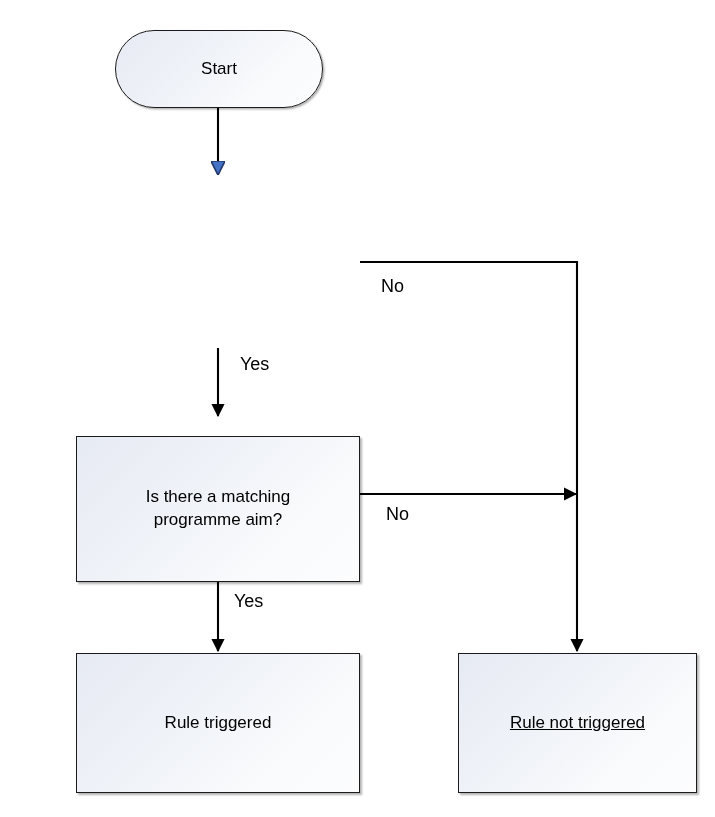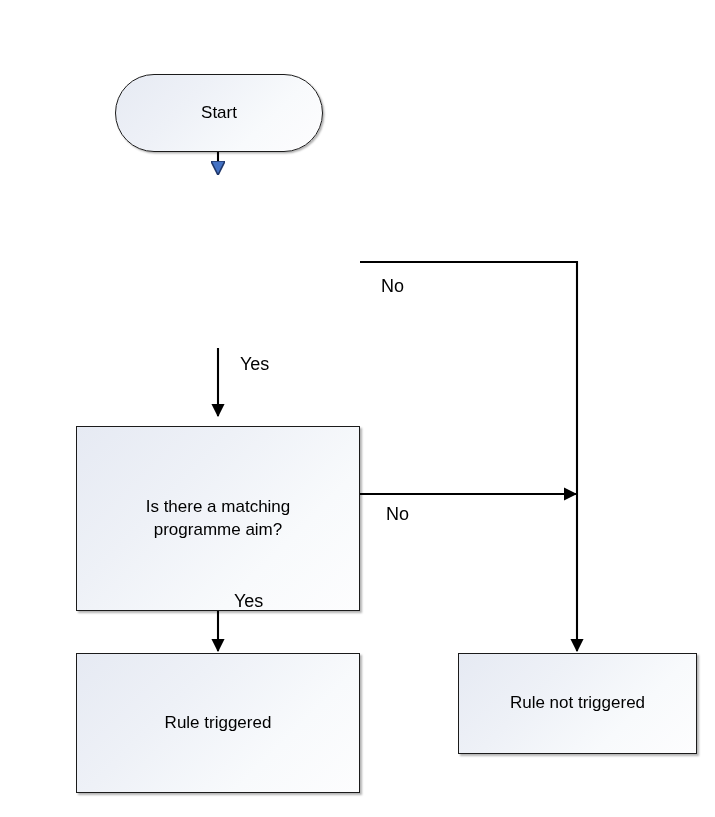--- a/index.html
+++ b/index.html
@@ -39,21 +39,20 @@
     font-size: 17px;
     line-height: 1.35;
   }
   .node .node-label {
     display: block;
     padding: 0 10px;
     white-space: pre-line;
   }
   .terminator {
     border-radius: 999px;
-    margin-top: 44px;
   }
   .edge-label {
     position: absolute;
     font-size: 18px;
     color: #000000;
     white-space: nowrap;
   }
 </style>
 </head>
 <body>
@@ -79,30 +78,30 @@
     <path d="M 360 494 L 576 494" fill="none" stroke="#000000" stroke-width="2.1" marker-end="url(#arrow-black)"></path>
 
     <path d="M 218 576 L 218 651" fill="none" stroke="#000000" stroke-width="2.1" marker-end="url(#arrow-black)"></path>
   </svg>
 
   <div class="node terminator" style="left:115px; top:30px; width:208px; height:78px;">
     <span class="node-label">Start</span>
   </div>
 
 
-  <div class="node" style="left:76px; top:426px; width:284px; height:185px;text-align:center;">
+  <div class="node" style="left:76px; top:436px; width:284px; height:146px;text-align:center;">
     <span class="node-label">Is there a matching
 programme aim?</span>
   </div>
 
   <div class="node" style="left:76px; top:653px; width:284px; height:140px;justify-content:center;">
     <span class="node-label">Rule triggered</span>
   </div>
 
-  <div class="node" style="left:458px; top:653px; width:239px; height:101px;">
+  <div class="node" style="left:458px; top:653px; width:239px; height:140px;text-decoration:underline;">
     <span class="node-label">Rule not triggered</span>
   </div>
 
   <div class="edge-label" style="left:381px; top:276px;">No</div>
 
   <div class="edge-label" style="left:240px; top:354px;">Yes</div>
 
   <div class="edge-label" style="left:386px; top:504px;">No</div>
 
   <div class="edge-label" style="left:234px; top:591px;">Yes</div>

